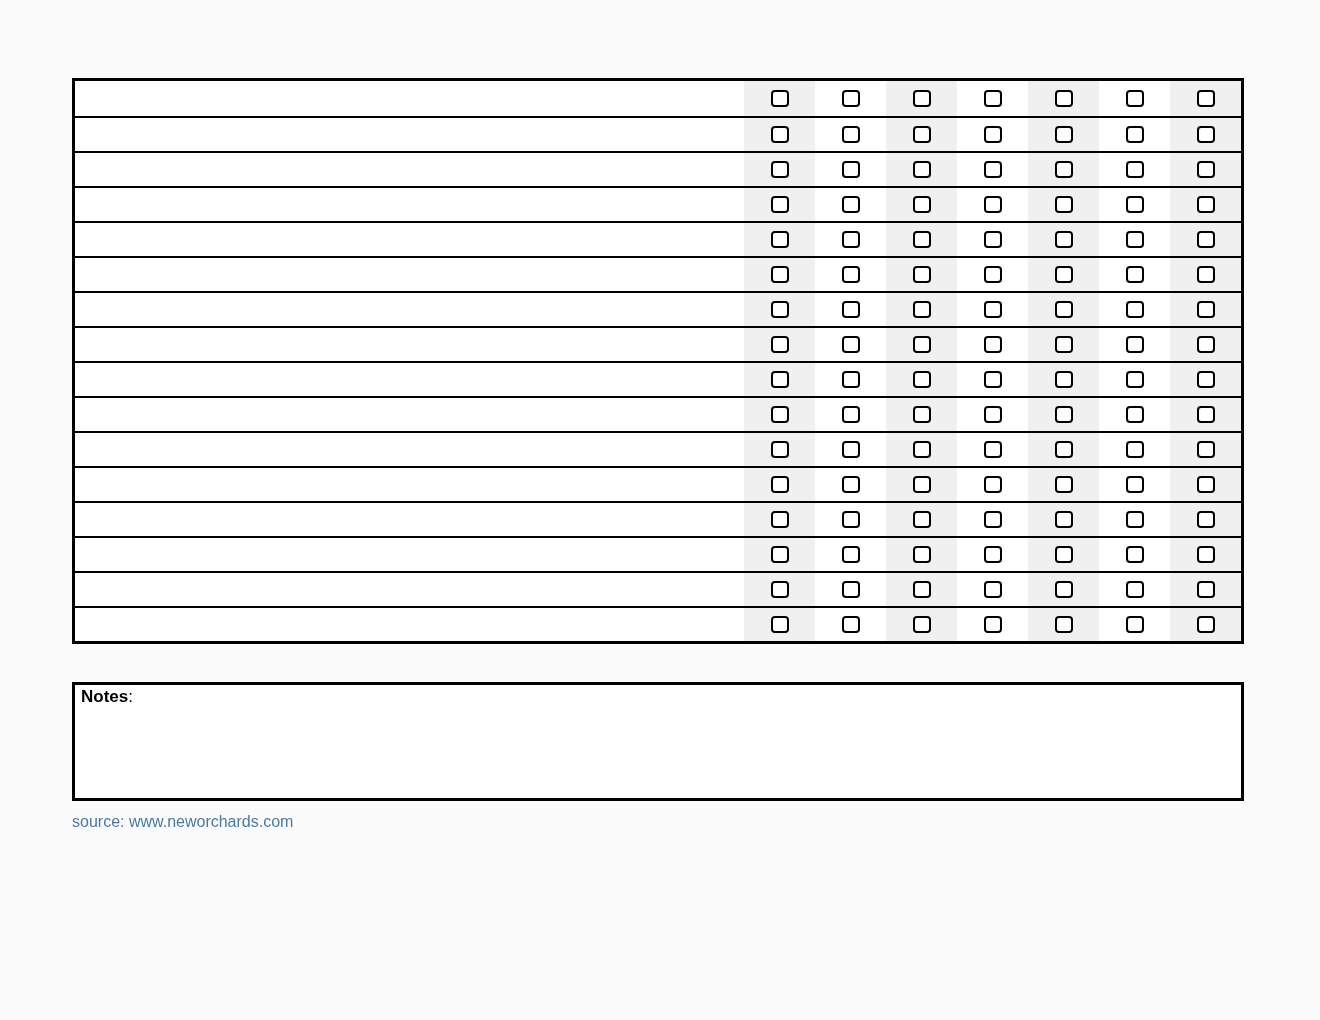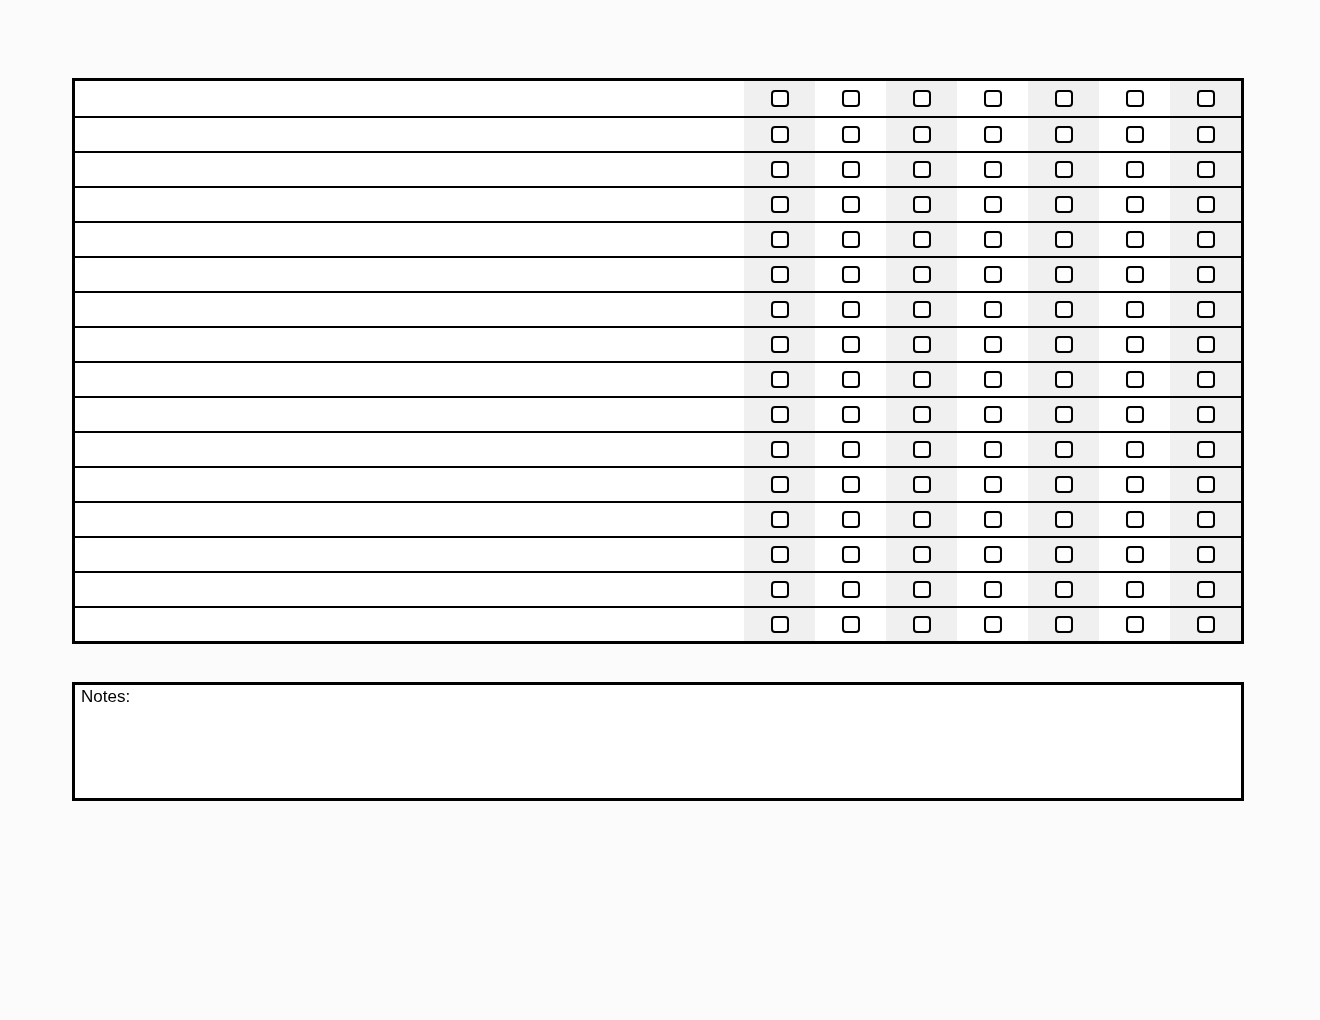--- a/index.html
+++ b/index.html
@@ -83,21 +83,21 @@
   
   .notes-box {
     margin-top: 38px;
     height: 119px;
     border: 3px solid #000000;
     background: #ffffff;
     padding: 2px 6px;
     font-size: 17px;
     color: #000000;
   }
-  .notes-label { font-weight: normal; }
+  .notes-label { font-weight: bold; }
   .notes-sep { font-weight: normal; }
 
   
   .source-line {
     margin-top: 12px;
     font-size: 16px;
     color: #4a79a8;
   }
 </style>
 </head>
@@ -492,14 +492,15 @@
           <div class="checkbox" style="border-color: rgb(0, 0, 0);"></div>
         </div>
       </div>
     </div>
 
   <div class="notes-box">
     <span class="notes-label">Notes</span><span class="notes-sep">:</span>
     <span></span>
   </div>
 
+  <div class="source-line" style="color: rgb(74, 121, 168);">source: www.neworchards.com</div>
 
 </div>
 
 </body></html>

